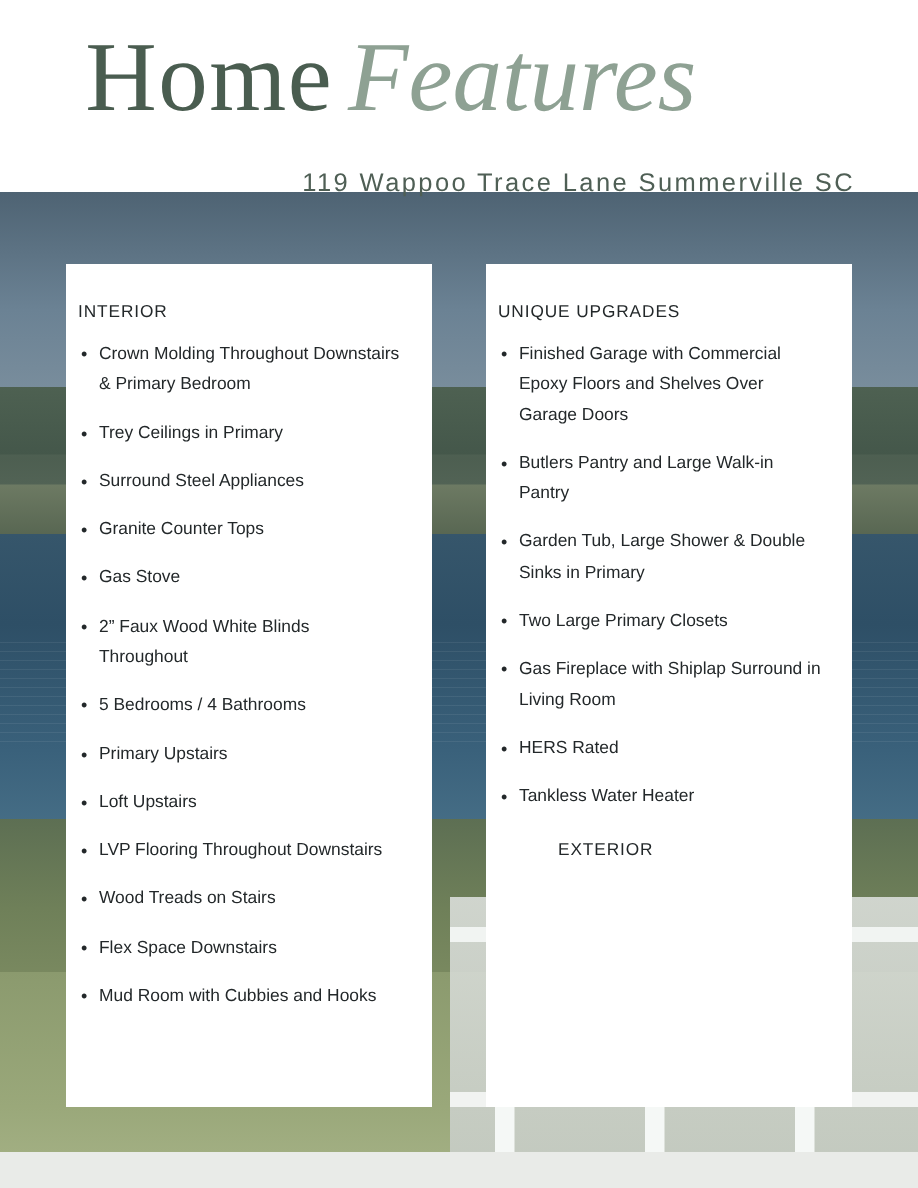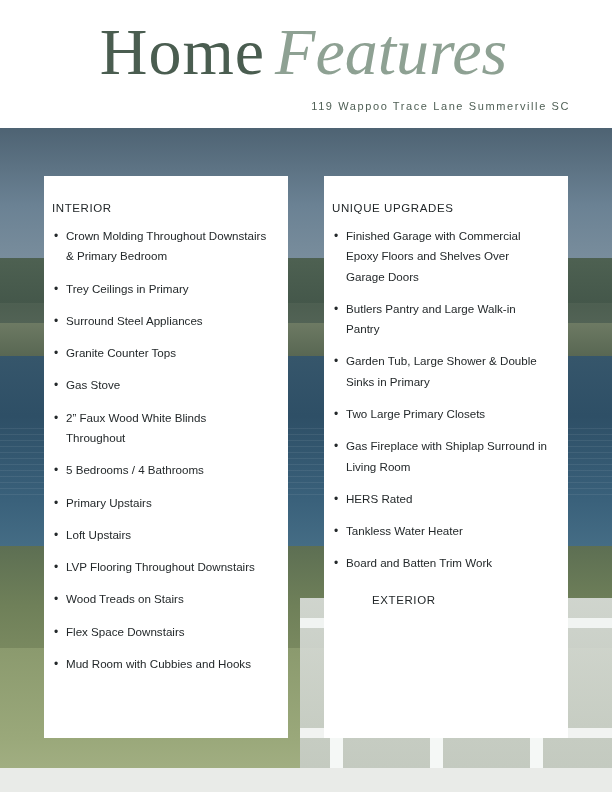--- a/index.html
+++ b/index.html
@@ -31,43 +31,42 @@
     background: #ffffff;
     z-index: 5;
   }
   .title-line {
     position: absolute;
     left: 0;
     top: 14px;
     width: 521px;
     text-align: center;
     white-space: nowrap;
-    margin-left: 43px;
   }
   .title-word1 {
     font-family: "Liberation Serif", serif;
     font-size: 66px;
     letter-spacing: 1px;
     color: #4a5d50;
     font-weight: normal;
   }
   .title-word2 {
     font-family: "Liberation Serif", serif;
     font-size: 66px;
     font-style: italic;
     color: #8ea193;
     font-weight: normal;
     margin-left: 10px;
   }
   .subtitle {
     position: absolute;
     right: 42px;
-    top: 100px;
+    top: 112px;
     font-family: "Liberation Sans", sans-serif;
-    font-size: 11px;
+    font-size: 17px;
     letter-spacing: 1.6px;
     color: #4f5f55;
     text-align: right;
   }
 
   
   .photo {
     position: absolute;
     left: 0;
     top: 128px;
@@ -241,20 +240,19 @@
     <div class="card-inner">
       <h2 class="section-heading">UNIQUE UPGRADES</h2>
       <ul class="features">
         <li>Finished Garage with Commercial Epoxy Floors and Shelves Over Garage Doors</li>
         <li>Butlers Pantry and Large Walk-in Pantry</li>
         <li>Garden Tub, Large Shower &amp; Double Sinks in Primary</li>
         <li>Two Large Primary Closets</li>
         <li>Gas Fireplace with Shiplap Surround in Living Room</li>
         <li>HERS Rated</li>
         <li>Tankless Water Heater</li>
-        <li>Board and Batten Trim Work</li>
       </ul>
 
       <h2 class="section-heading spaced">EXTERIOR</h2>
     </div>
   </div>
 
 </div>
 
 </body></html>

